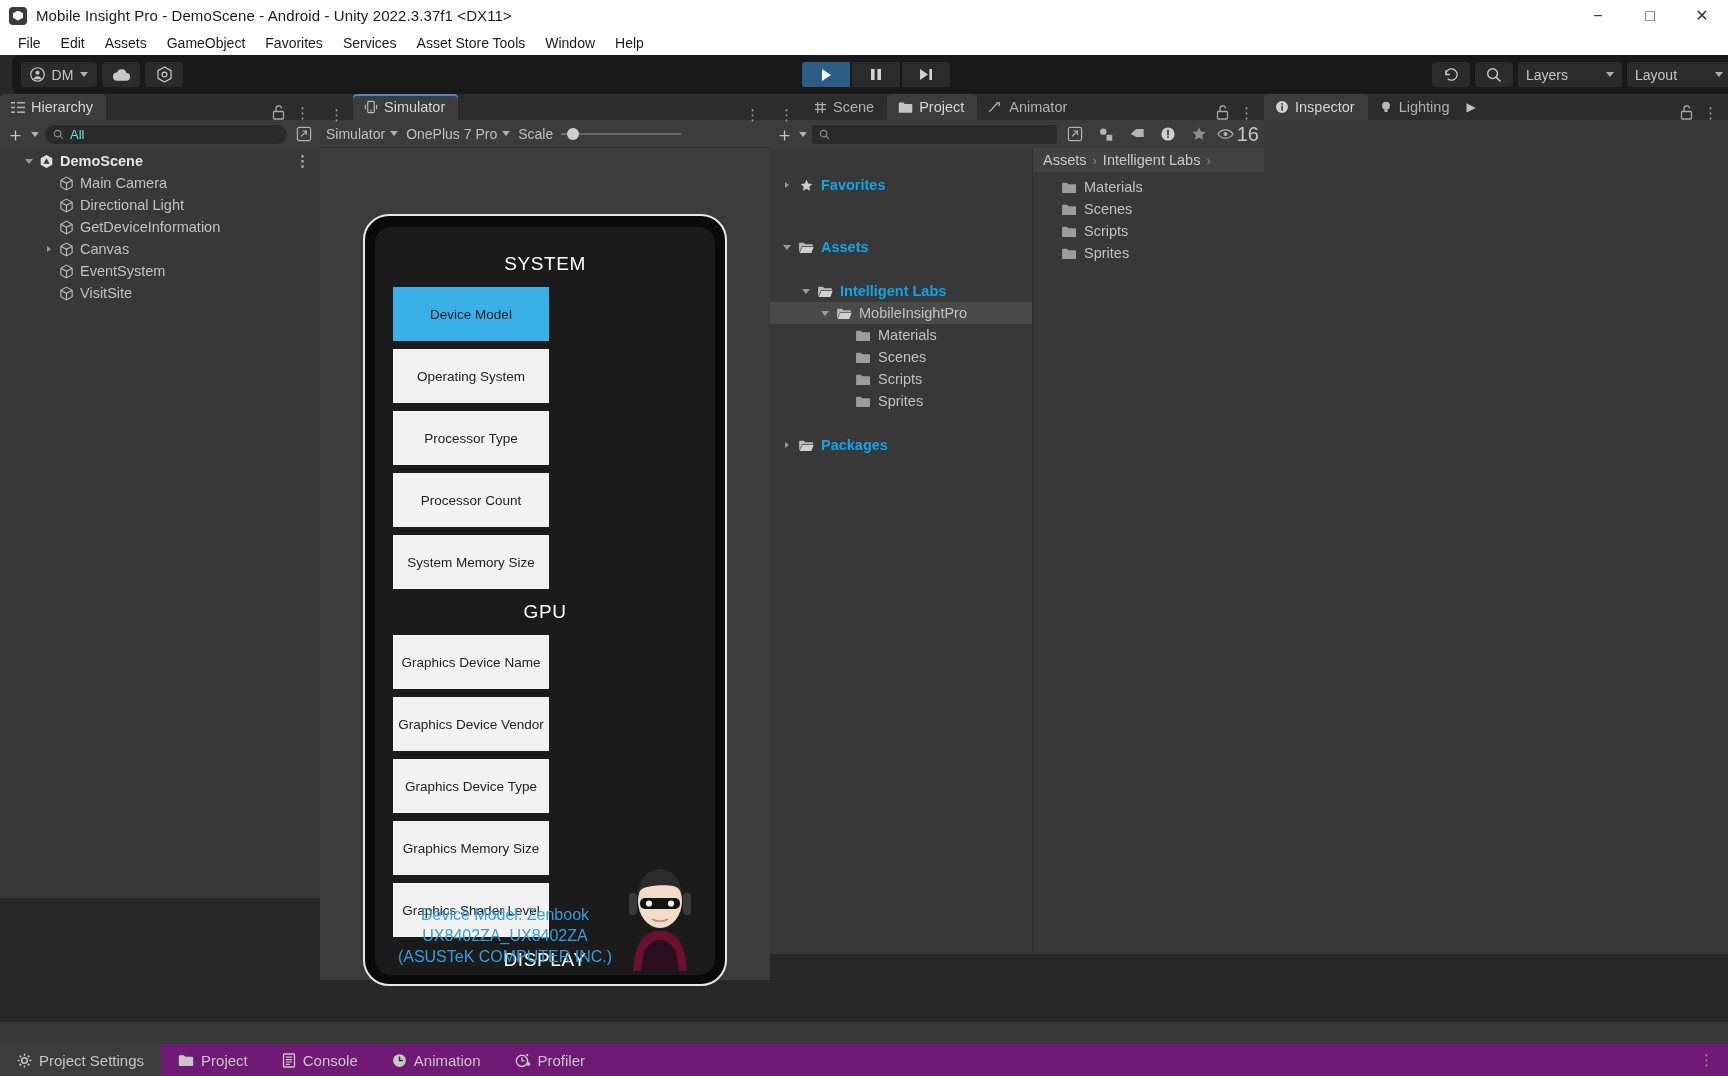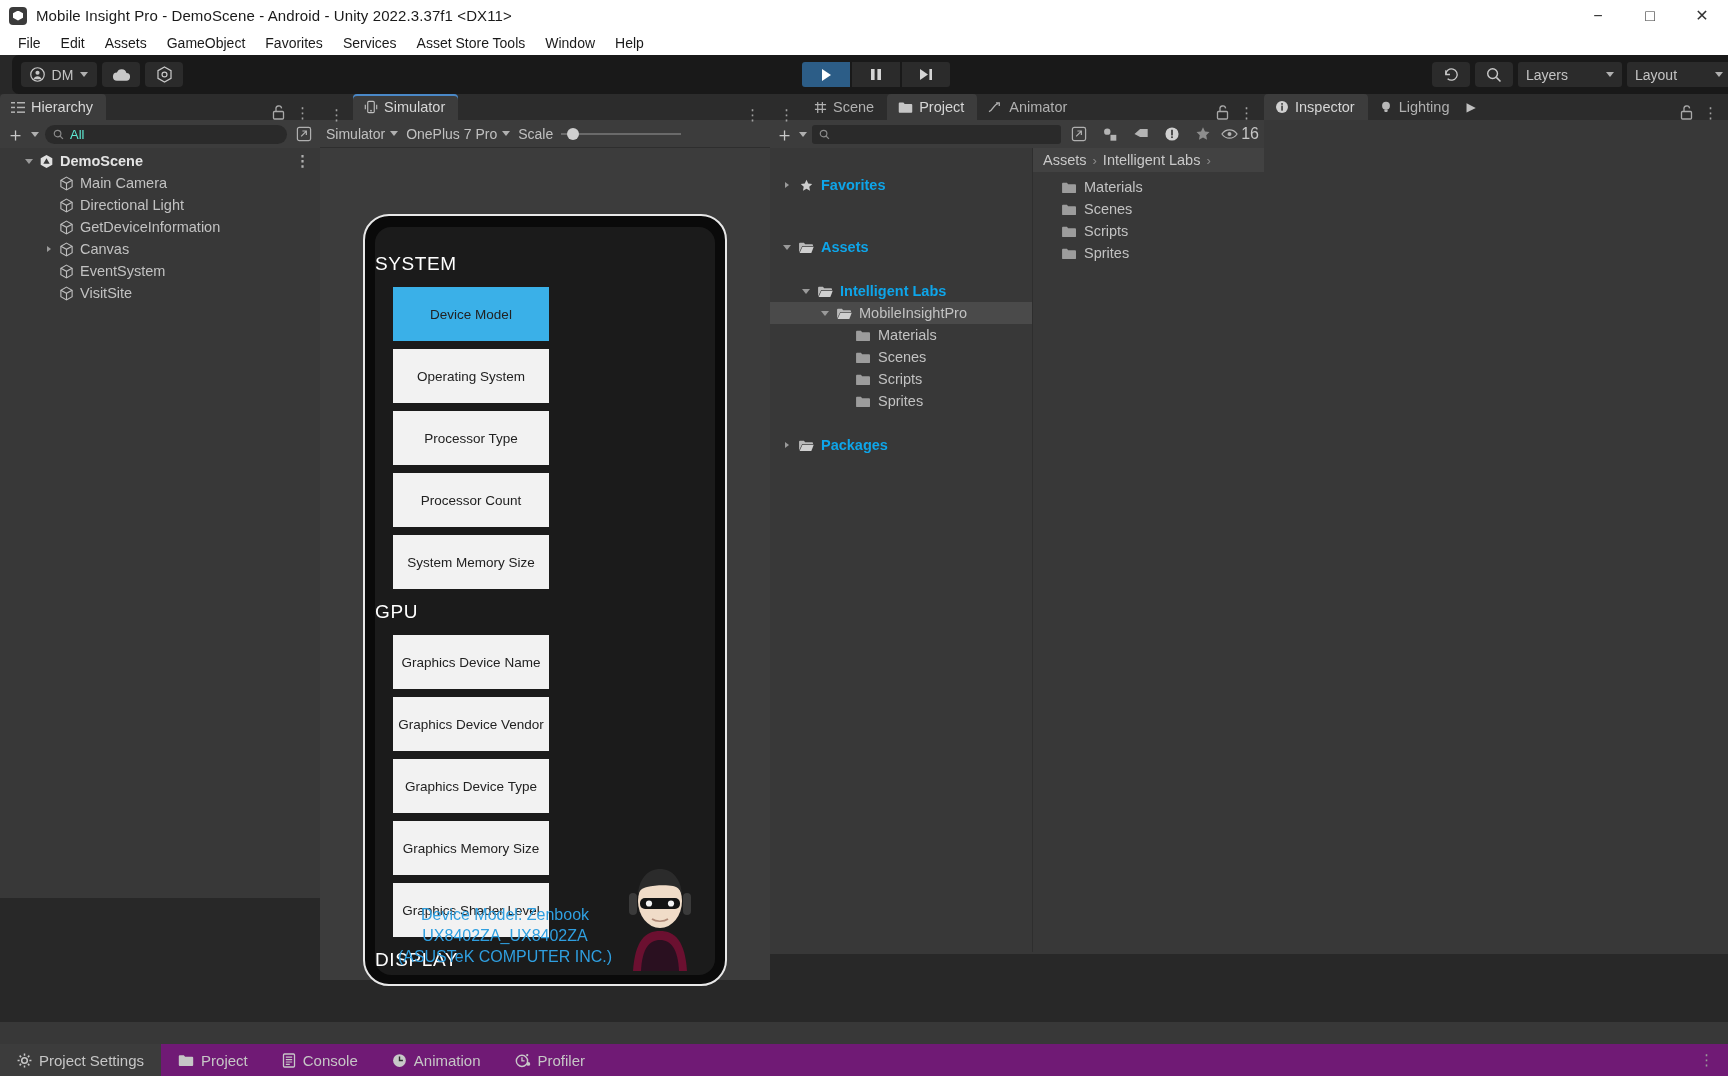--- a/index.html
+++ b/index.html
@@ -103,21 +103,21 @@
   .slider-track { width: 120px; height: 2px; background: #6a6a6a; position: relative; }
   .slider-knob { position: absolute; left: 6px; top: -5px; width: 12px; height: 12px; border-radius: 50%; background: #cfcfcf; }
   .sim-stage { position: relative; width: 100%; height: 832px; background: #3c3c3c; display: flex;
                justify-content: center; padding-top: 66px; }
   .phone {
     width: 364px; height: 772px; background: #0a0a0a; border-radius: 26px; border: 2px solid #e8e8e8;
     padding: 11px 10px 0 10px;
   }
   .screen { width: 100%; height: 748px; background: #1b1b1b; border-radius: 16px; overflow: hidden;
             position: relative; padding-top: 14px; }
-  .sec-title { text-align: left; color: #fff; font-size: 19px; letter-spacing: .6px; margin: 12px 0 12px; }
+  .sec-title { text-align: center; color: #fff; font-size: 19px; letter-spacing: .6px; margin: 12px 0 12px; }
   .btn-grid { display: flex; flex-wrap: wrap; gap: 8px; padding: 0 18px; align-items: center; }
   .ui-btn {
     width: 156px; height: 54px; background: #f2f2f2; color: #222; font-size: 13.5px;
     display: flex; align-items: center; justify-content: center; text-align: center;
   }
   .ui-btn.hl { background: #3ab0e8; }
   .result {
     position: absolute; left: 0; right: 0; bottom: 8px; padding: 0 16px;
     color: #2f9fe0; font-size: 16px; line-height: 21px; text-align: center;
   }
@@ -546,21 +546,21 @@
       <span class="ficon">
         <svg width="16" height="16" viewBox="0 0 17 17">
             <path d="M8.5 1.4l2.1 4.4 4.8.6-3.5 3.3.9 4.8-4.3-2.4-4.3 2.4.9-4.8L1.6 6.4l4.8-.6z" fill="#8d8d8d"></path>
           </svg>
       </span>
       <span class="ficon" style="width:auto;gap:3px;">
         <svg width="17" height="12" viewBox="0 0 18 12">
             <path d="M1 6s3-4.4 8-4.4S17 6 17 6s-3 4.4-8 4.4S1 6 1 6z" fill="none" stroke="#b4b4b4" stroke-width="1.3"></path>
             <circle cx="9" cy="6" r="2.1" fill="#b4b4b4"></circle>
           </svg>
-        <span style="font-size:16px;color:#c6c6c6;">16</span>
+        <span style="font-size:20px;color:#c6c6c6;">16</span>
       </span>
     </div>
 
     <div class="pj-body">
       <div class="pj-left" id="project-tree">
           <div class="pj-row bold">
             <span class="tw" style="margin-left: 10px;">
               <i></i>
             </span>
             <span style="display: flex; margin-left: 5px;">

